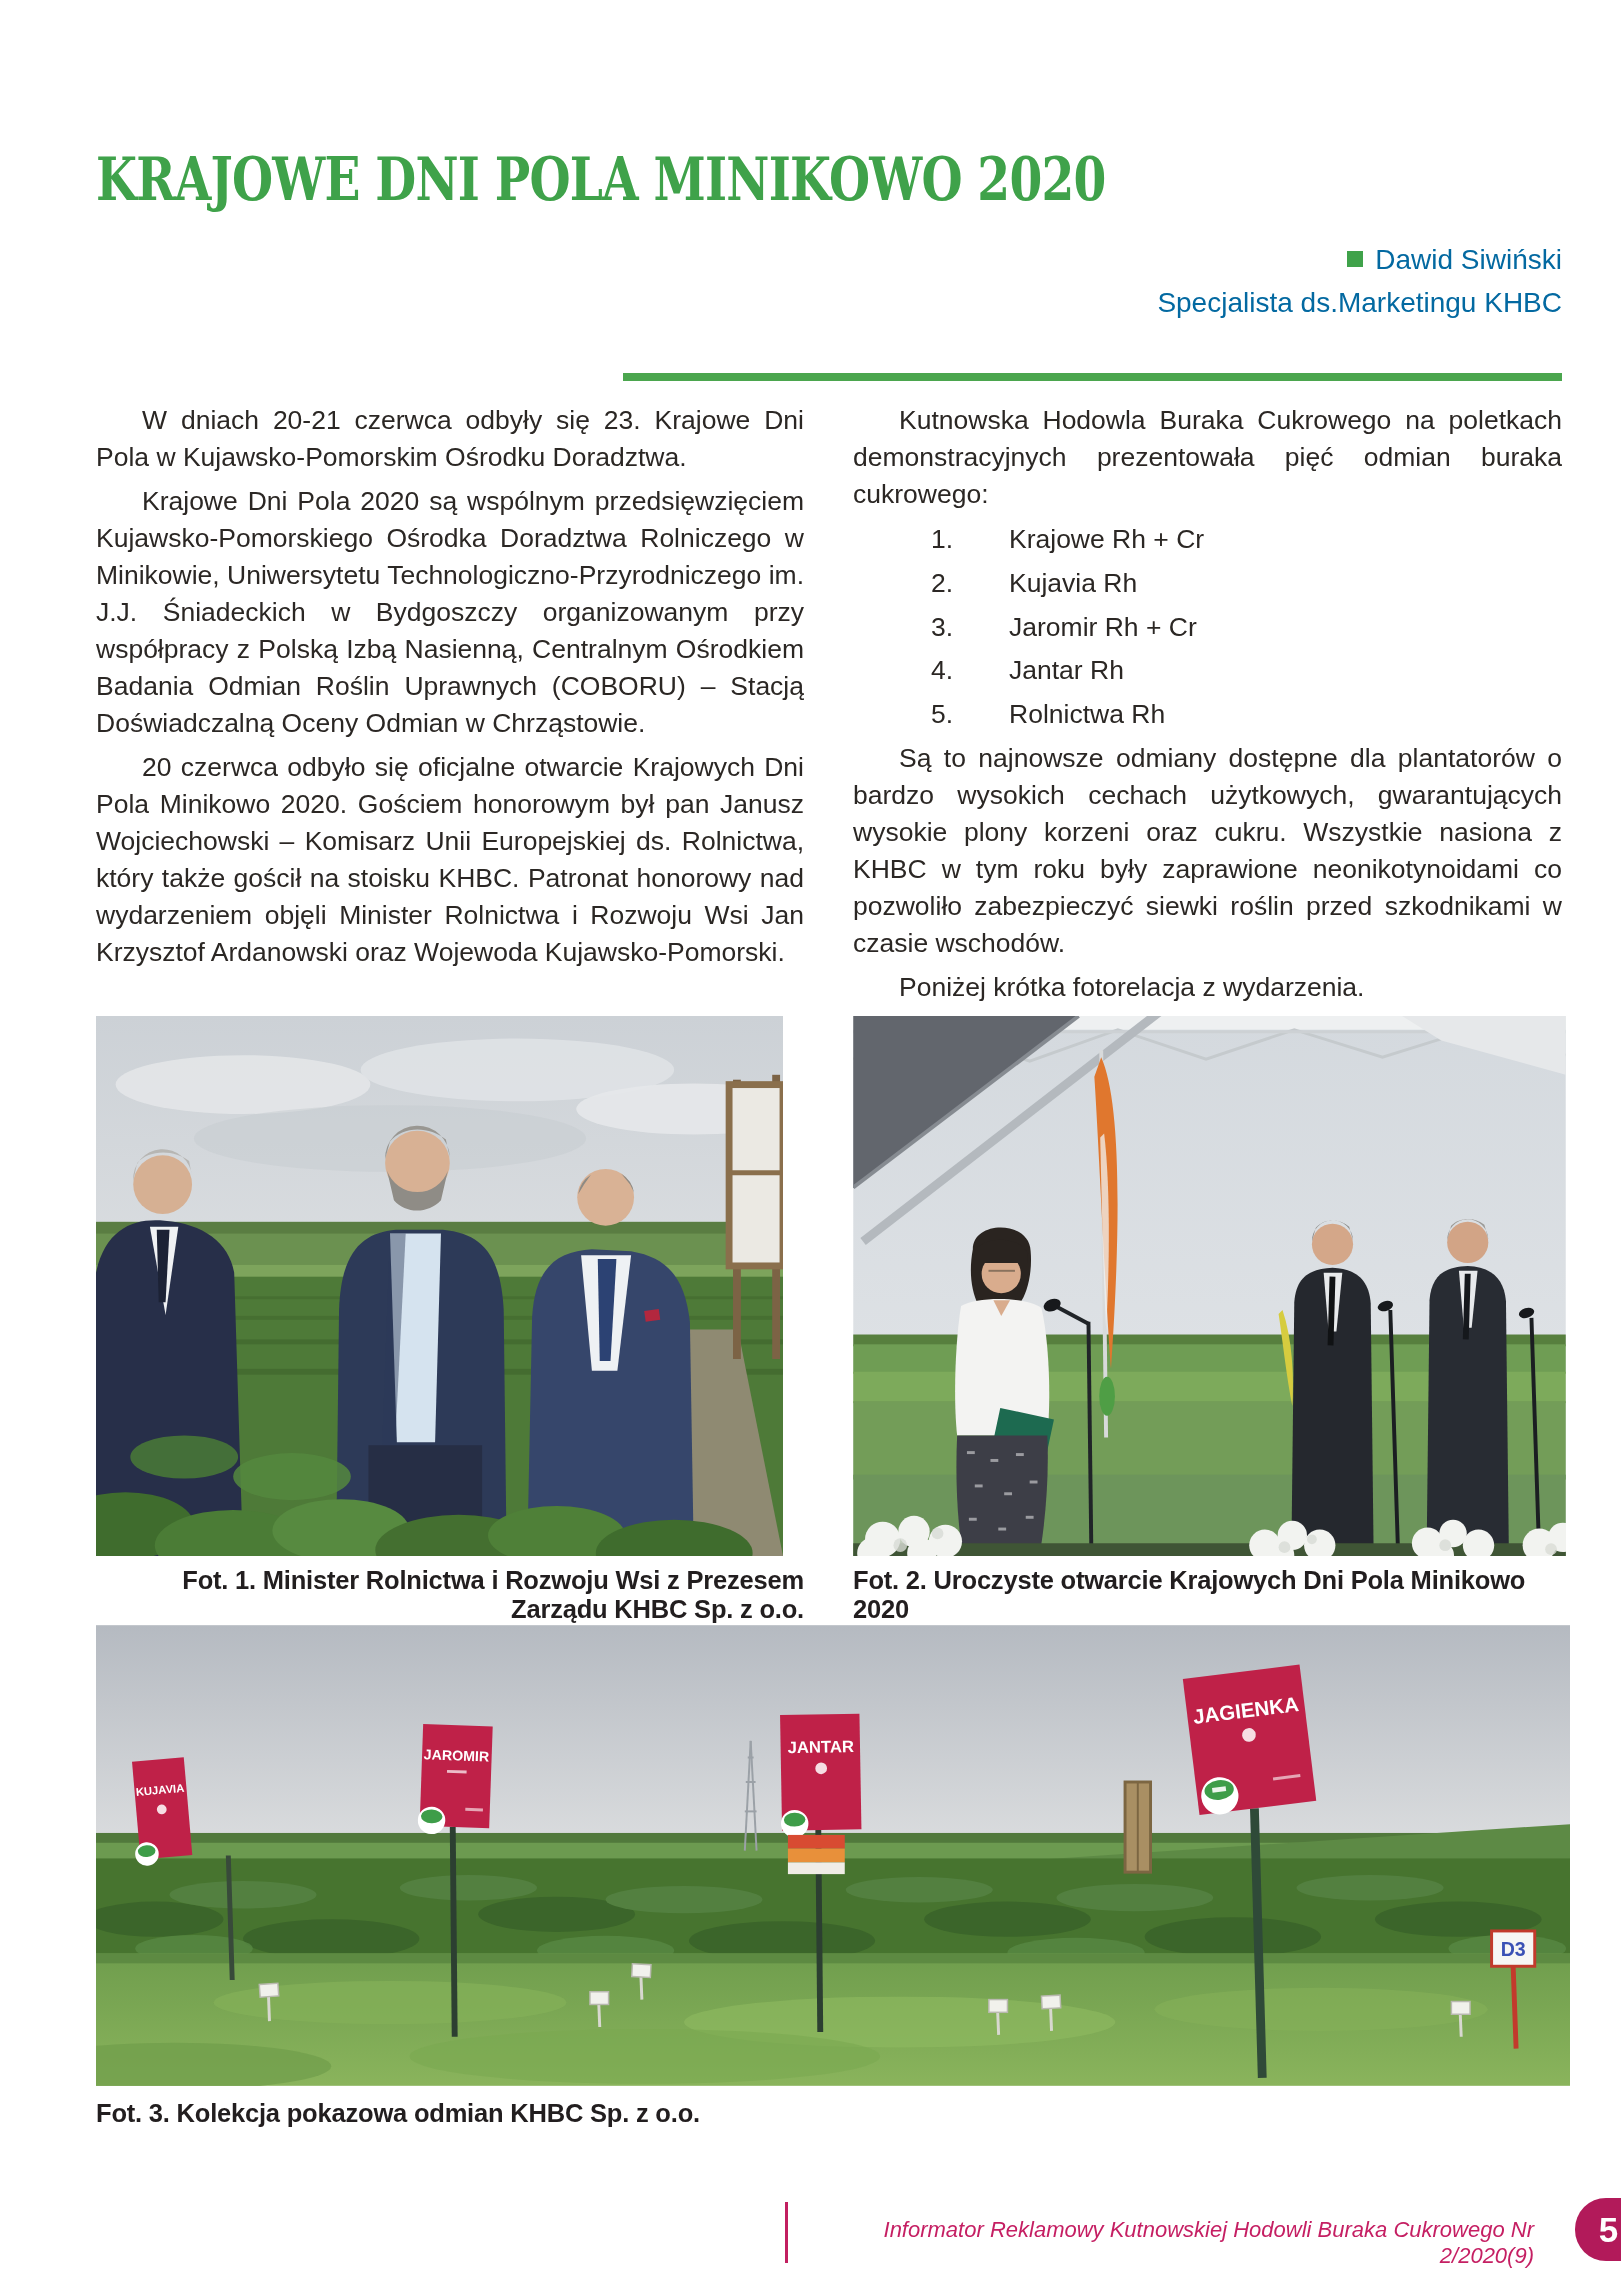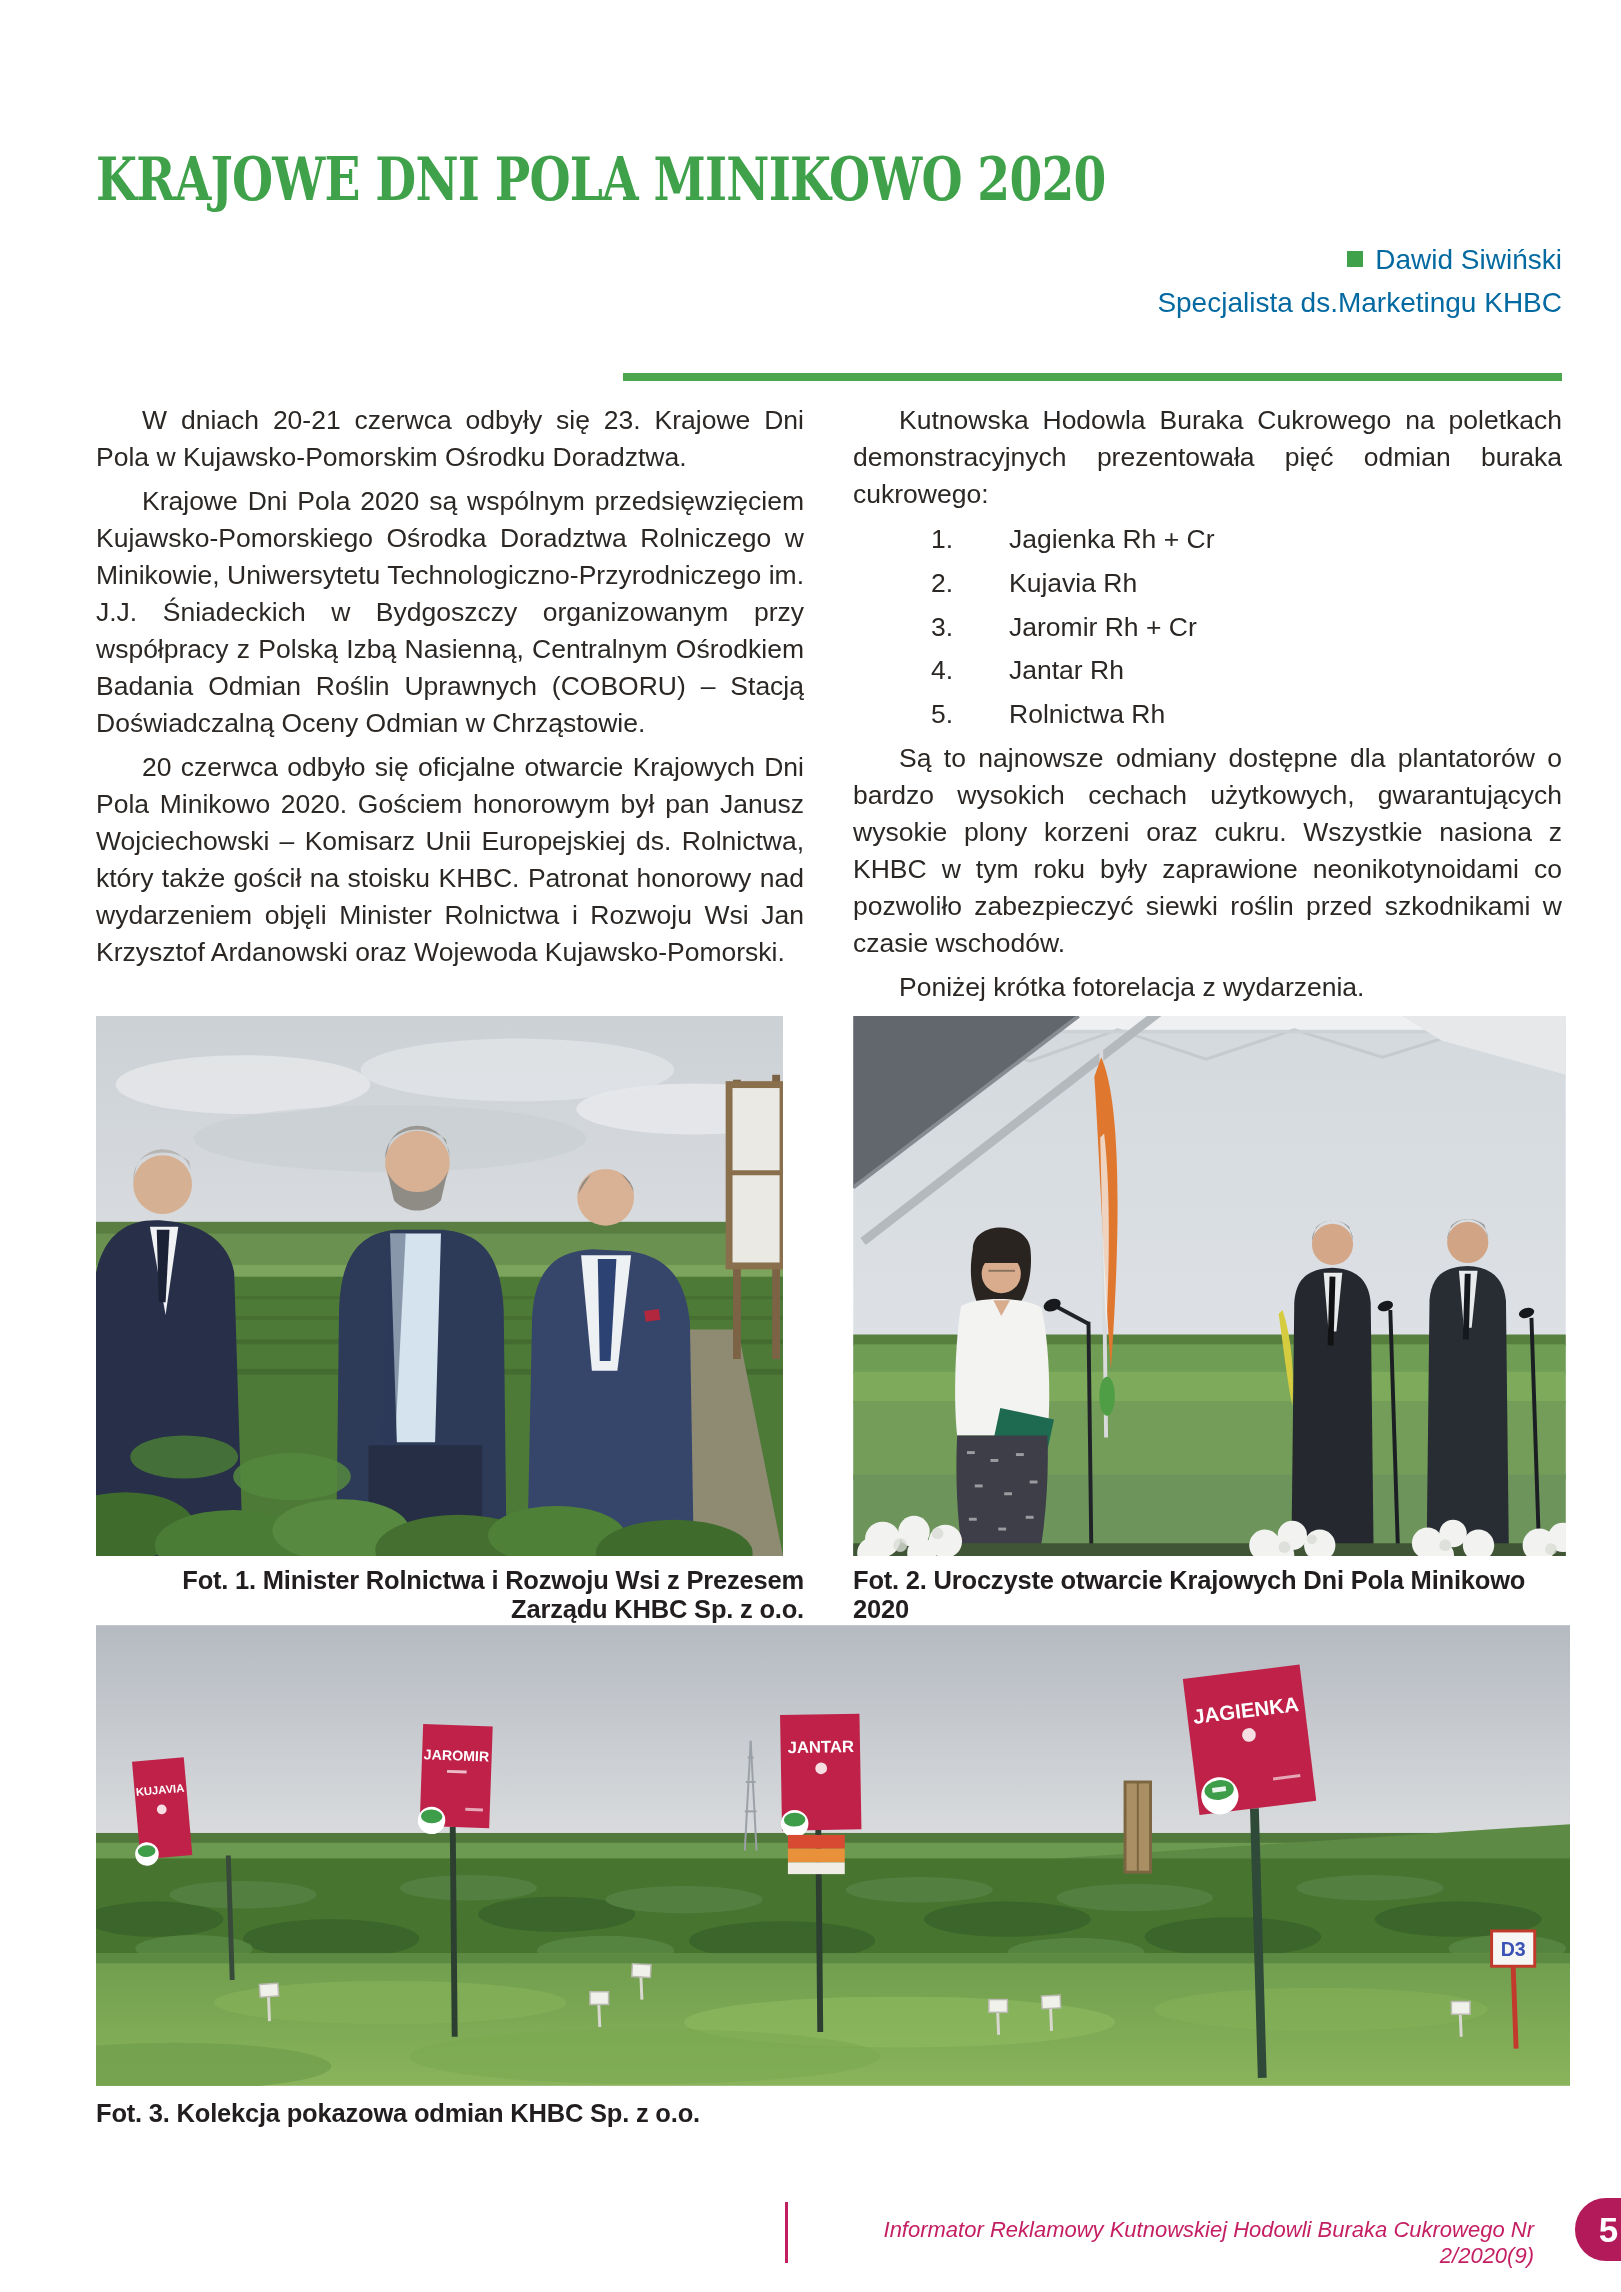--- a/index.html
+++ b/index.html
@@ -50,21 +50,21 @@
 
   <div class="col col-left">
     <p>W dniach 20-21 czerwca odbyły się 23. Krajowe Dni Pola w Kujawsko-Pomorskim Ośrodku Doradztwa.</p>
     <p>Krajowe Dni Pola 2020 są wspólnym przedsięwzięciem Kujawsko-Pomorskiego Ośrodka Doradztwa Rolniczego w Minikowie, Uniwersytetu Technologiczno-Przyrodniczego im. J.J. Śniadeckich w Bydgoszczy organizowanym przy współpracy z Polską Izbą Nasienną, Centralnym Ośrodkiem Badania Odmian Roślin Uprawnych (COBORU) – Stacją Doświadczalną Oceny Odmian w Chrząstowie.</p>
     <p>20 czerwca odbyło się oficjalne otwarcie Krajowych Dni Pola Minikowo 2020. Gościem honorowym był pan Janusz Wojciechowski – Komisarz Unii Europejskiej ds. Rolnictwa, który także gościł na stoisku KHBC. Patronat honorowy nad wydarzeniem objęli Minister Rolnictwa i Rozwoju Wsi Jan Krzysztof Ardanowski oraz Wojewoda Kujawsko-Pomorski.</p>
   </div>
 
   <div class="col col-right">
     <p>Kutnowska Hodowla Buraka Cukrowego na poletkach demonstracyjnych prezentowała pięć odmian buraka cukrowego:</p>
     <ol class="variety-list">
-      <li><span class="v-num">1.</span><span>Jagienka Rh + Cr</span></li>
+      <li><span class="v-num">1.</span><span>Krajowe Rh + Cr</span></li>
       <li><span class="v-num">2.</span><span>Kujavia Rh</span></li>
       <li><span class="v-num">3.</span><span>Jaromir Rh + Cr</span></li>
       <li><span class="v-num">4.</span><span>Jantar Rh</span></li>
       <li><span class="v-num">5.</span><span>Rolnictwa Rh</span></li>
     </ol>
     <p>Są to najnowsze odmiany dostępne dla plantatorów o bardzo wysokich cechach użytkowych, gwarantujących wysokie plony korzeni oraz cukru. Wszystkie nasiona z KHBC w tym roku były zaprawione neonikotynoidami co pozwoliło zabezpieczyć siewki roślin przed szkodnikami w czasie wschodów.</p>
     <p>Poniżej krótka fotorelacja z wydarzenia.</p>
   </div>
 
   <div class="photo" style="left:76px;top:1016px;width:687px;height:540px;">

